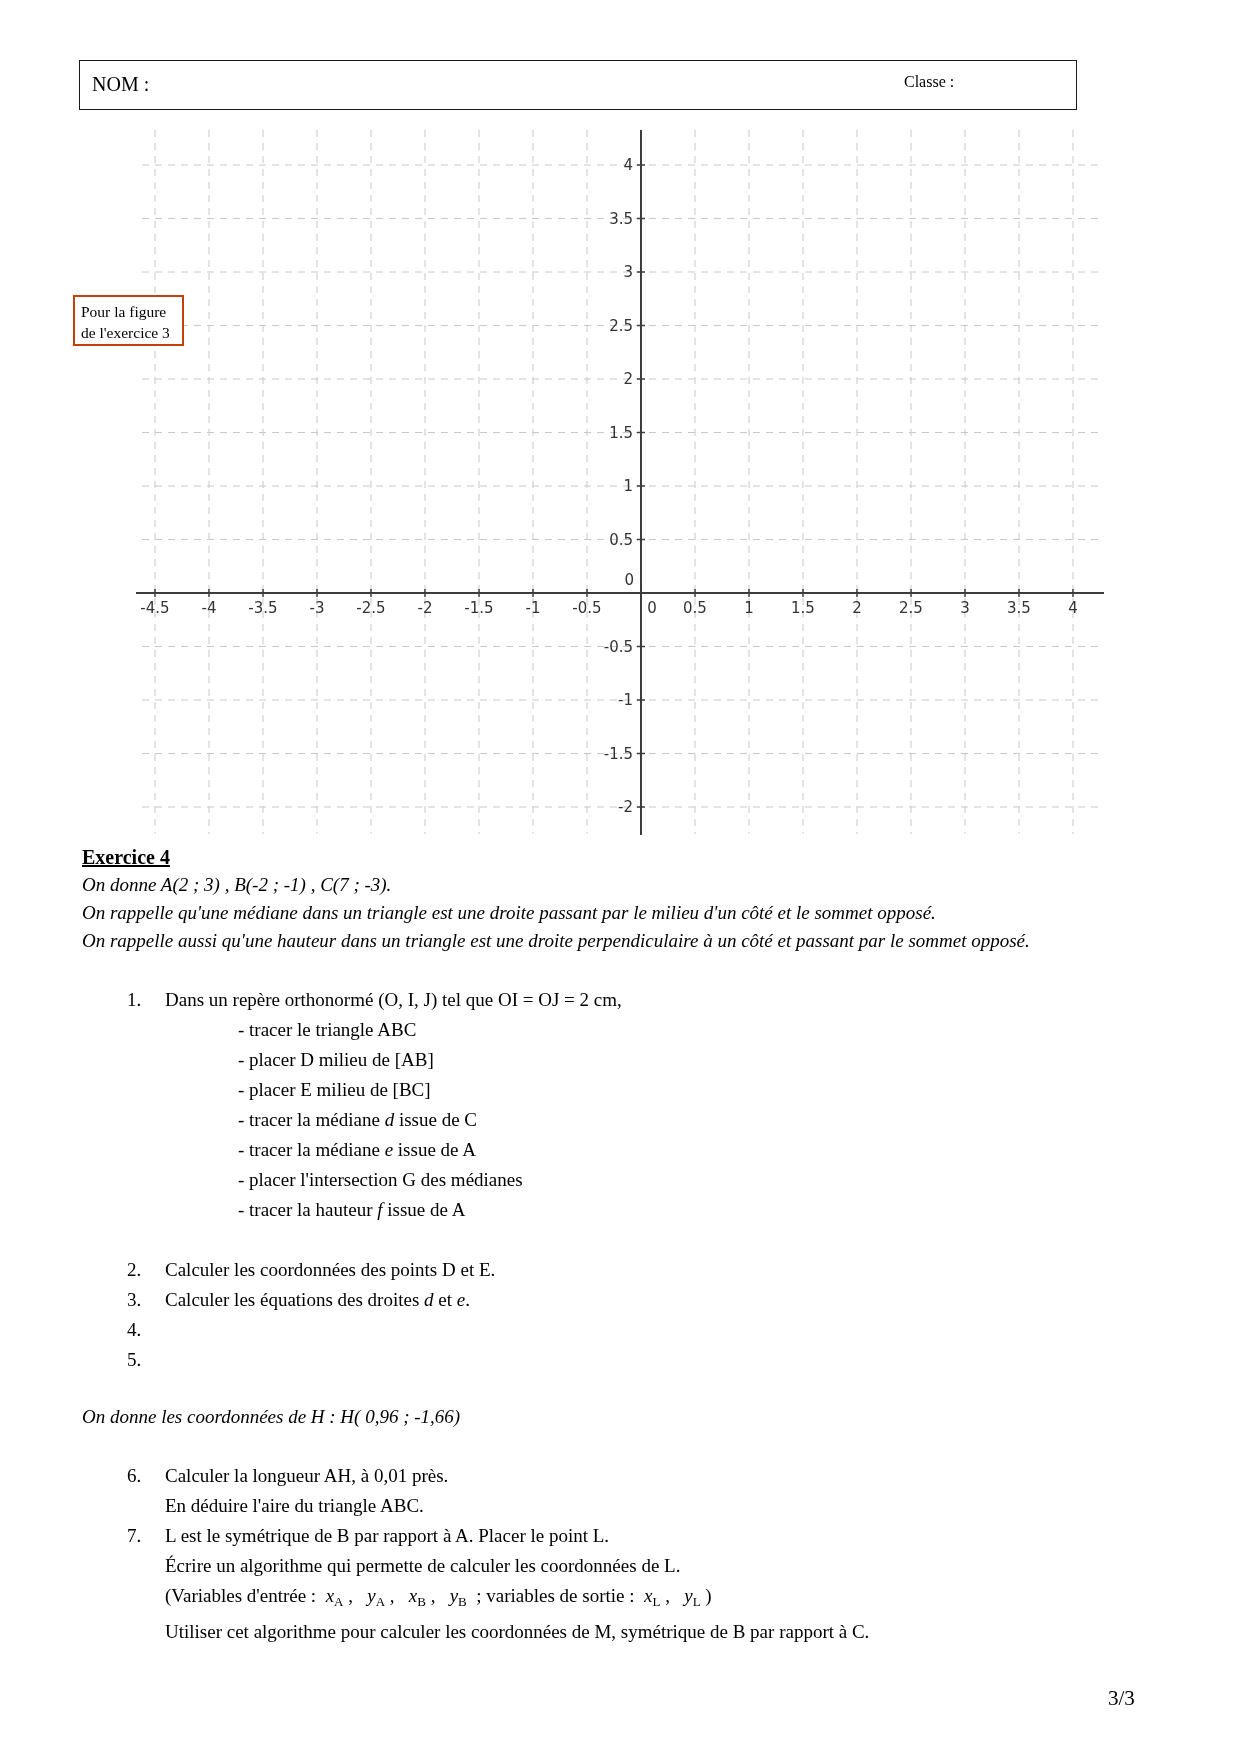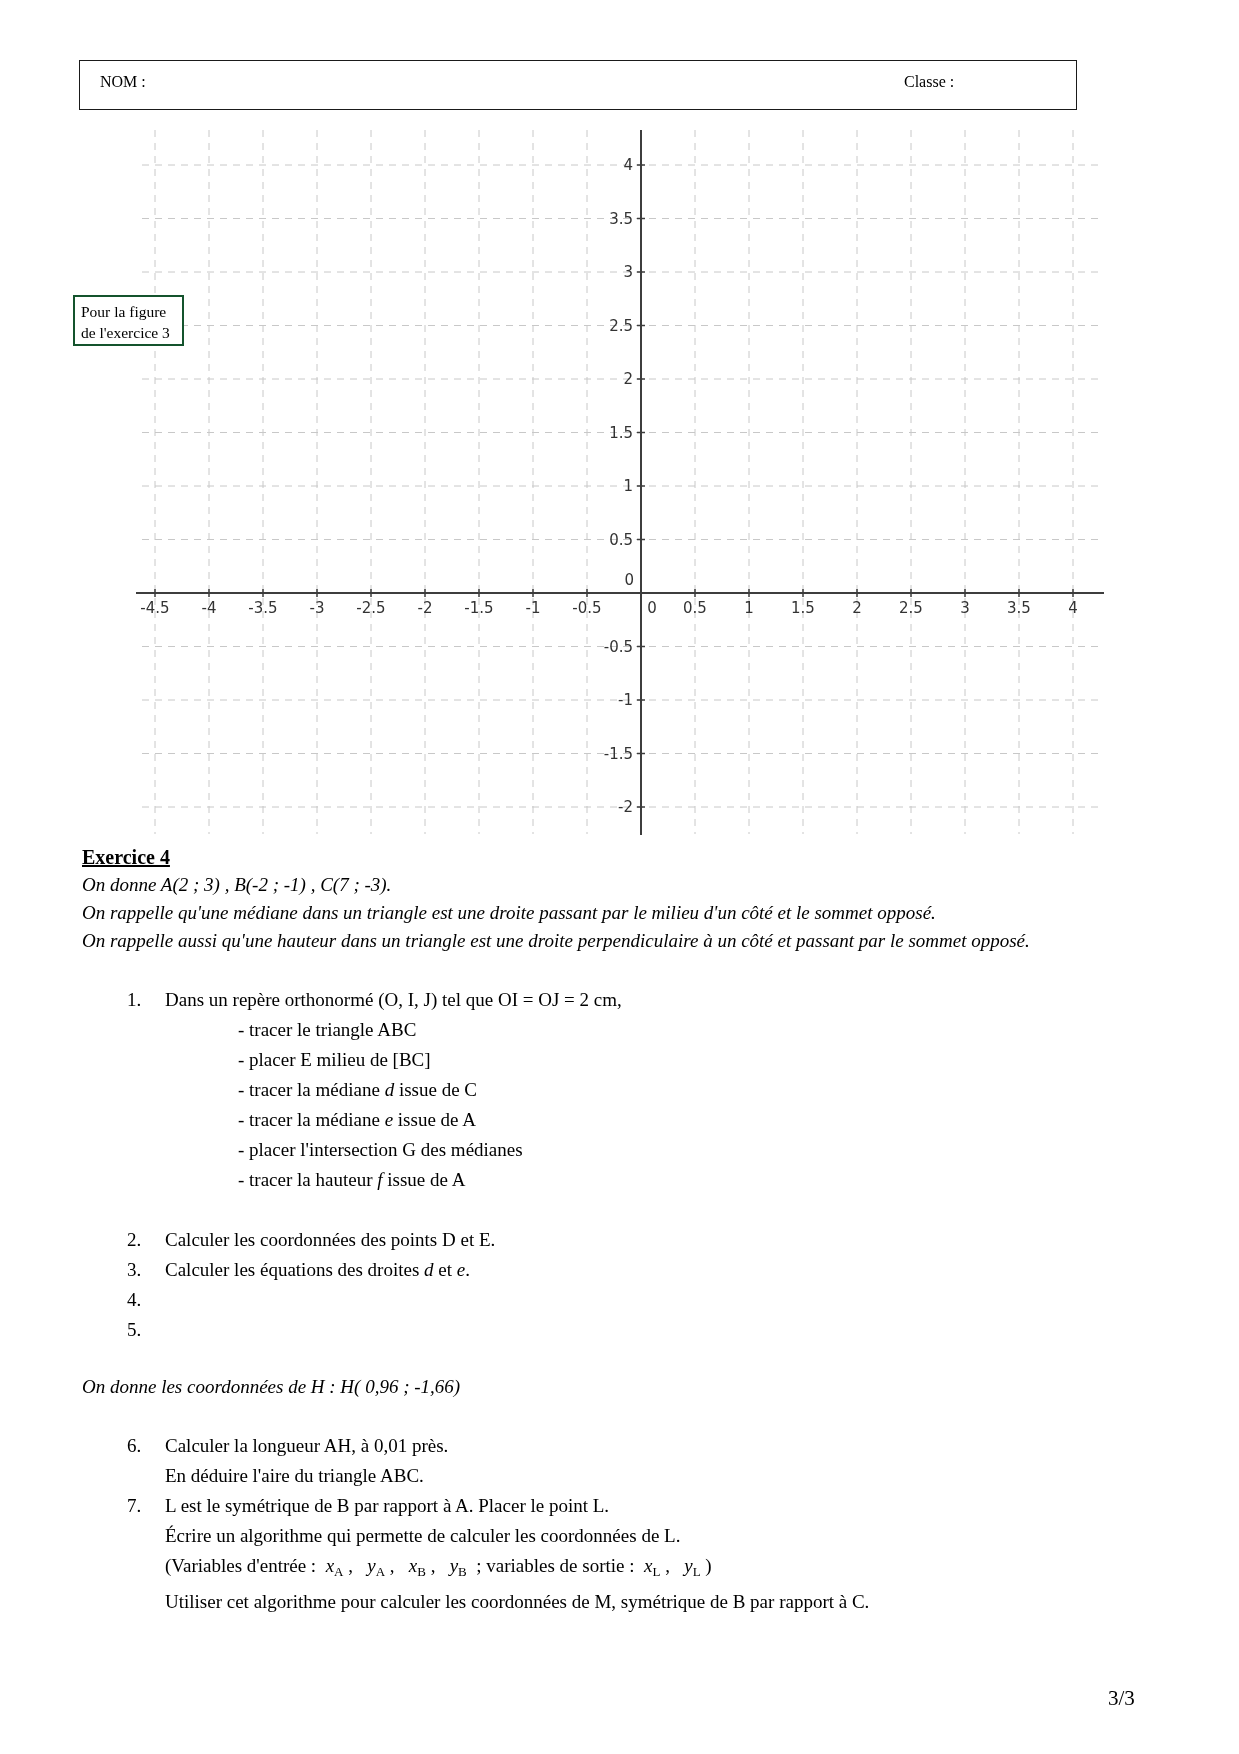--- a/index.html
+++ b/index.html
@@ -10,28 +10,28 @@
     font-family:"Liberation Serif", serif;
     color:#000;
     overflow:hidden;
   }
   
   #header-box{
     position:absolute;left:79px;top:60px;width:996px;height:48px;
     border:1.5px solid #1a1a1a;background:#fff;
     display:flex;align-items:center;
   }
-  #header-box .nom{position:absolute;left:12px;top:12px;font-size:16px;margin-left:8px;}
+  #header-box .nom{position:absolute;left:12px;top:12px;font-size:20px;}
   #header-box .classe{position:absolute;left:824px;top:12px;font-size:16px;}
   
   #graph{position:absolute;left:120px;top:128px;width:990px;height:712px;}
   
   #figure-note{
     position:absolute;left:73px;top:295px;width:111px;height:51px;
-    border:2px solid #14532d;background:#fff;
+    border:2px solid #c2410c;background:#fff;
     font-size:15.5px;line-height:21px;
     padding:4px 0 0 6px;box-sizing:border-box;
     z-index:5;
   }
   
   #content{
     position:absolute;left:82px;top:843px;width:1080px;
     font-size:19px;
   }
   .line{line-height:28px;white-space:pre-wrap;font-style:italic;}
@@ -162,20 +162,21 @@
   </div>
 
   <div id="content">
       <div class="line-h"><span>Exercice 4</span></div>
       <div class="line"><span>On donne A(2 ; 3) , B(-2 ; -1) , C(7 ; -3).</span></div>
       <div class="line"><span>On rappelle qu'une médiane dans un triangle est une droite passant par le milieu d'un côté et le sommet opposé.</span></div>
       <div class="line"><span>On rappelle aussi qu'une hauteur dans un triangle est une droite perpendiculaire à un côté et passant par le sommet opposé.</span></div>
       <div class="gap"></div>
       <div class="line-li"><span class="num">1.</span><span><span>Dans un repère orthonormé (O, I, J) tel que OI = OJ = 2 cm,</span></span></div>
       <div class="line-sub"><span>- tracer le triangle ABC</span></div>
+      <div class="line-sub"><span>- placer D milieu de [AB]</span></div>
       <div class="line-sub"><span>- placer E milieu de [BC]</span></div>
       <div class="line-sub"><span>- tracer la médiane </span><span class="seg-i">d</span><span> issue de C</span></div>
       <div class="line-sub"><span>- tracer la médiane </span><span class="seg-i">e</span><span> issue de A</span></div>
       <div class="line-sub"><span>- placer l'intersection G des médianes</span></div>
       <div class="line-sub"><span>- tracer la hauteur </span><span class="seg-i">f</span><span> issue de A</span></div>
       <div class="gap"></div>
       <div class="line-li"><span class="num">2.</span><span><span>Calculer les coordonnées des points D et E.</span></span></div>
       <div class="line-li"><span class="num">3.</span><span><span>Calculer les équations des droites </span><span class="seg-i">d</span><span> et </span><span class="seg-i">e</span><span>.</span></span></div>
       <div class="line-li"><span class="num">4.</span></div>
       <div class="line-li"><span class="num">5.</span></div>

